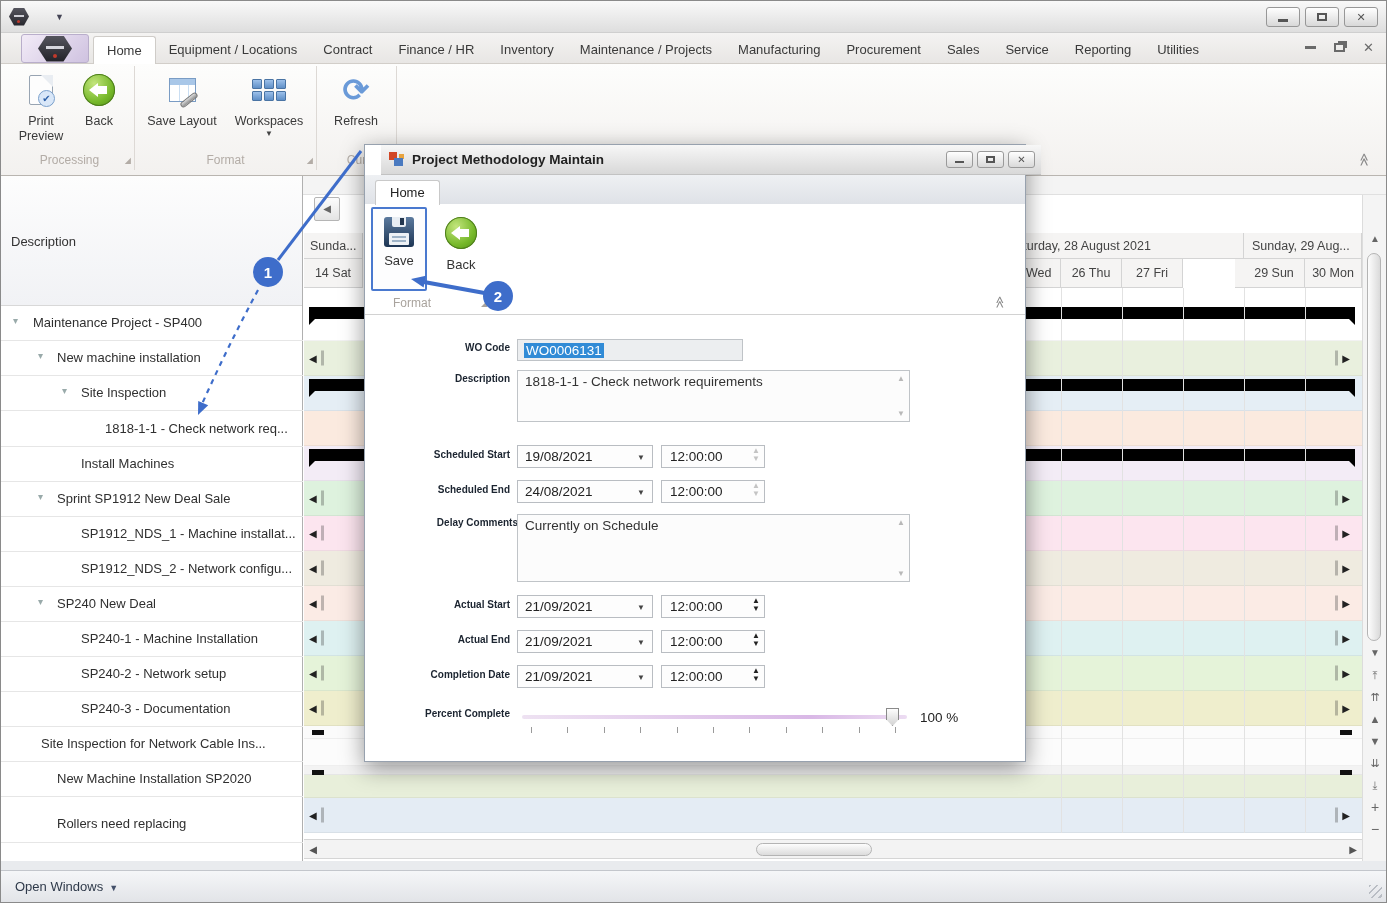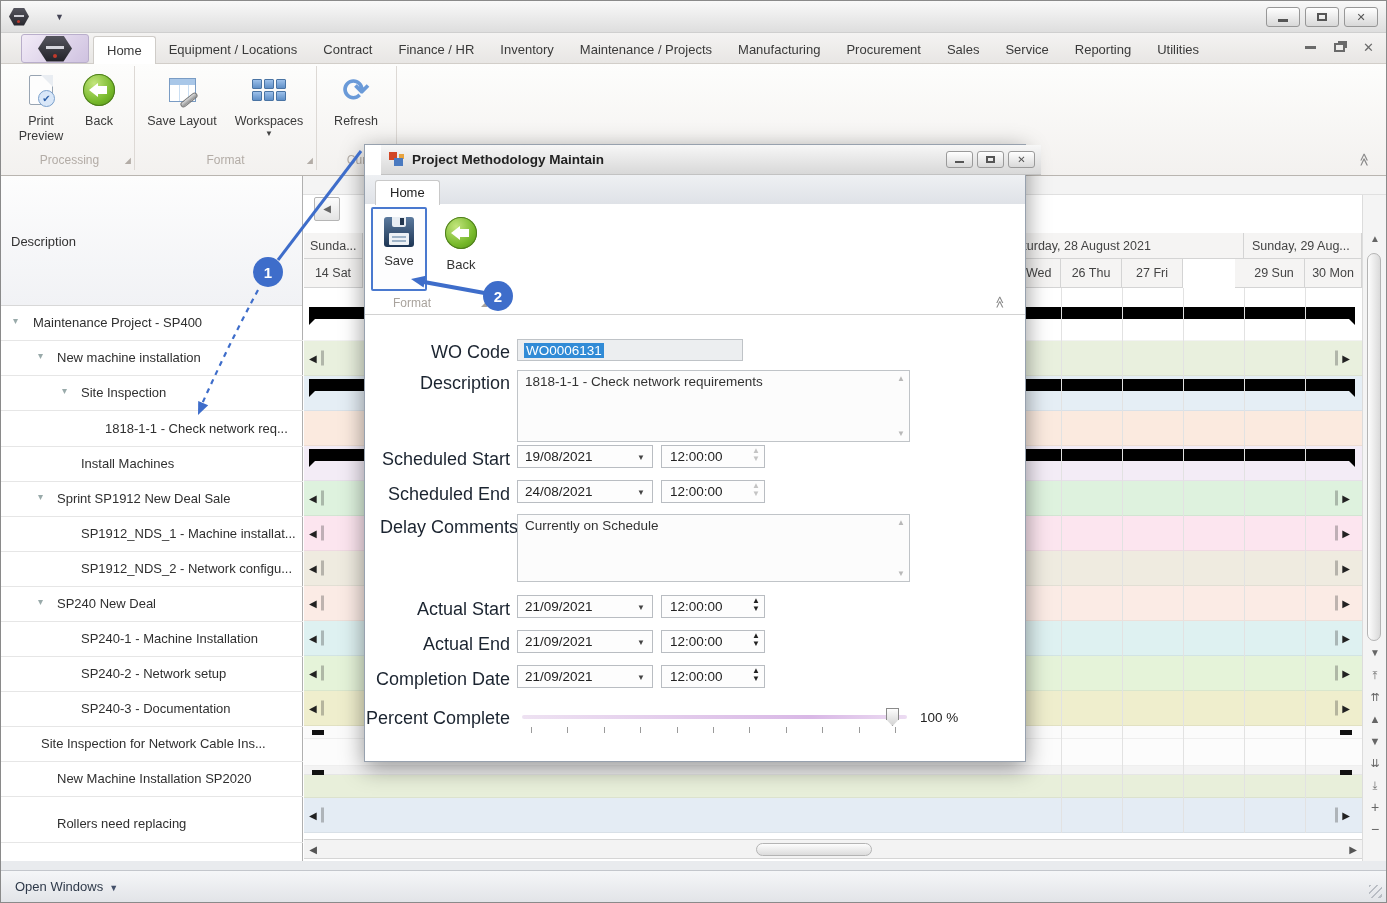--- a/index.html
+++ b/index.html
@@ -105,21 +105,21 @@
 .back-btn{position:absolute;left:70px;top:8px;width:52px;height:72px;text-align:center;font-size:13px;color:#333}
 .floppy{width:30px;height:30px;margin:8px auto 6px;background:linear-gradient(#5c7a9e,#1d3554);border-radius:3px;position:relative}
 .floppy .shutter{position:absolute;left:8px;top:0;width:14px;height:10px;background:#e8edf3;border-radius:0 0 2px 2px}
 .floppy .shutter i{position:absolute;right:2px;top:1px;width:4px;height:7px;background:#23364f}
 .floppy .label{position:absolute;left:5px;bottom:2px;width:20px;height:12px;background:#eef2f6;border-radius:1px}
 .floppy .label i{position:absolute;left:3px;top:3px;width:14px;height:2px;background:#9fb4c8;box-shadow:0 4px 0 #9fb4c8}
 .dlg-group{position:absolute;left:0;top:148px;width:100%;height:22px;border-bottom:1px solid #d2d2d2}
 .dlg-group .gl{position:absolute;left:28px;top:3px;color:#a9a39d;font-size:12px}
 .dlg-group .la{position:absolute;left:116px;top:6px;color:#a9a39d;font-size:8px}
 .dlg-group .ch{position:absolute;right:18px;top:2px;color:#8a8a8a;font-size:12px;transform:rotate(90deg)}
-.fld-label{position:absolute;width:145px;text-align:right;font-weight:normal;font-size:18px;color:#1b2430}
+.fld-label{position:absolute;width:145px;text-align:right;font-weight:bold;font-size:10px;color:#1b2430}
 .inp{position:absolute;height:22px;border:1px solid #bfc3c7;background:#fdfdfd;font-size:13.5px;color:#222;display:flex;align-items:center;padding-left:6px}
 .inp.gray{background:#eceef0}
 .sel-text{background:#318bd6;color:#fff;padding:0 2px}
 .txtarea{position:absolute;border:1px solid #c0c4c8;background:#fcfcfc;font-size:13.5px;color:#333;padding:3px 18px 3px 7px}
 .txtarea .sa{position:absolute;right:4px;font-size:8px;color:#b8b8b8}
 .datebox{position:absolute;width:136px;height:23px;border:1px solid #b9bdc2;background:#fdfdfd;font-size:13.5px;color:#222;display:flex;align-items:center;padding-left:7px}
 .datebox .dc{position:absolute;right:7px;top:7px;font-size:8px;color:#444}
 .timebox{position:absolute;width:104px;height:23px;border:1px solid #b9bdc2;background:#fdfdfd;font-size:13.5px;color:#222;display:flex;align-items:center;padding-left:8px}
 .spin{position:absolute;right:4px;top:1px;display:flex;flex-direction:column;line-height:1;font-size:8px}
 .spin.dis{color:#c4c4c4}.spin.en{color:#222}
@@ -434,21 +434,21 @@
     <span class="la">◢</span>
     <span class="ch">≪</span>
   </div>
 
   <span class="fld-label" style="left:0;top:197px">WO Code</span>
   <div class="inp gray" style="left:152px;top:194px;width:226px">
       <span class="sel-text">WO0006131</span>
     </div>
 
   <span class="fld-label" style="left:0;top:228px">Description</span>
-  <div class="txtarea" style="left:152px;top:225px;width:393px;height:72px">
+  <div class="txtarea" style="left:152px;top:225px;width:393px;height:52px">
     <span>1818-1-1 - Check network requirements</span>
     <span class="sa" style="top:3px">▲</span>
     <span class="sa" style="bottom:3px">▼</span>
   </div>
 
   <span class="fld-label" style="left:0;top:304px">Scheduled Start</span>
   <div class="datebox" style="left:152px;top:300px">
       <span>19/08/2021</span>
       <span class="dc">▼</span>
     </div>

